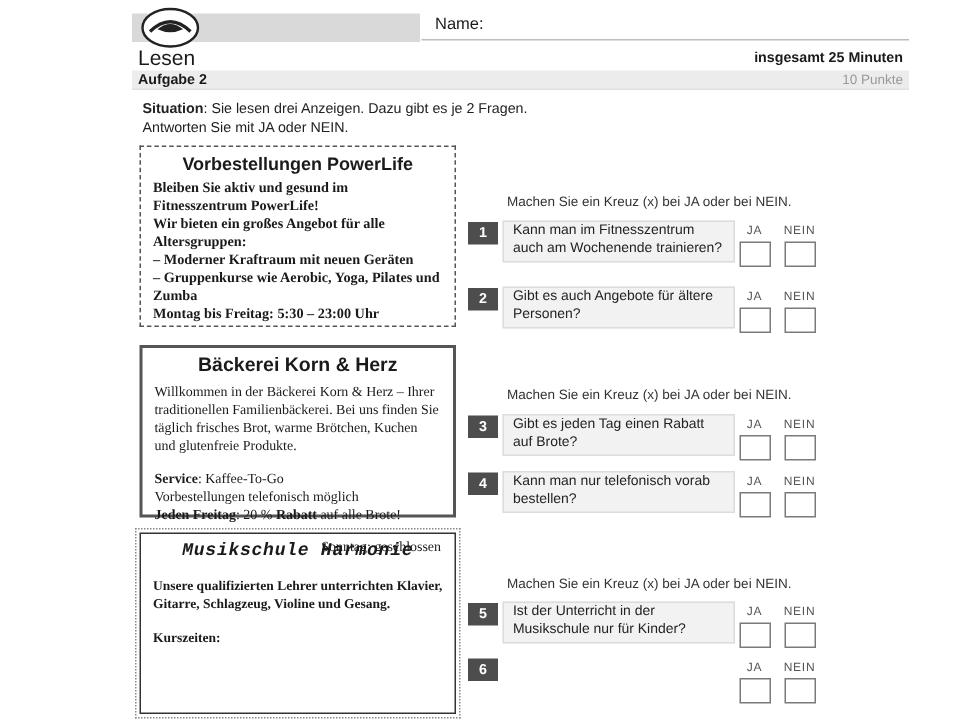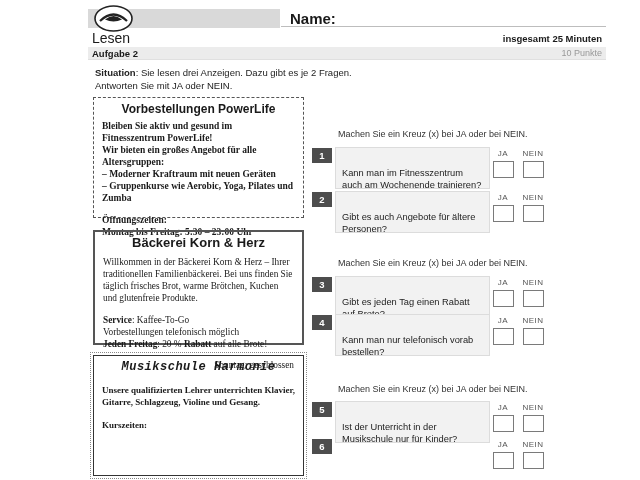--- a/index.html
+++ b/index.html
@@ -2,21 +2,21 @@
 <html><head>
 <meta charset="utf-8">
 <style>
   html,body{margin:0;padding:0;background:#fff;}
   .page{position:relative;width:640px;height:480px;background:#fff;overflow:hidden;
         font-family:"Liberation Sans",sans-serif;color:#1a1a1a;}
 
   
   .hdr-bar{position:absolute;left:88px;top:9px;width:192px;height:19px;background:#d9d9d9;}
   .eye{position:absolute;left:93px;top:4px;width:41px;height:29px;}
-  .name-label{position:absolute;left:290px;top:10px;font-size:15px;font-weight:bold;}
+  .name-label{position:absolute;left:290px;top:10px;font-size:11px;font-weight:normal;}
   .name-line{position:absolute;left:281px;top:26px;width:325px;height:1px;background:#bdbdbd;}
   .row-lesen{position:absolute;left:88px;top:28px;width:518px;height:18px;
              display:flex;justify-content:space-between;align-items:flex-end;padding:0 4px;box-sizing:border-box;}
   .row-lesen .ttl{font-size:14px;font-weight:normal;}
   .row-lesen .time{font-size:9.5px;font-weight:bold;padding-bottom:2px;}
   .row-aufgabe{position:absolute;left:88px;top:47px;width:518px;height:13px;background:#ececec;
                border-bottom:1px solid #e0e0e0;display:flex;justify-content:space-between;align-items:center;
                padding:0 4px;box-sizing:border-box;}
   .row-aufgabe .task{font-size:9.5px;font-weight:bold;}
   .row-aufgabe .pts{font-size:9px;color:#999;}
@@ -37,21 +37,21 @@
   .ad3{top:355px;height:121px;border:1px solid #333;outline:1px dotted #888;outline-offset:2px;
        font-family:"Liberation Mono",monospace;font-size:9px;font-weight:bold;line-height:12.5px;}
   .ad3 .title{text-align:center;font-size:12px;font-weight:bold;font-style:italic;letter-spacing:.5px;margin-bottom:6px;}
 
   
   .instr{position:absolute;left:338px;font-size:9px;color:#333;}
   .q{position:absolute;left:312px;width:250px;height:36px;}
   .qnum{position:absolute;left:0;top:2px;width:20px;height:15px;background:#4d4d4d;color:#fff;
         font-size:9.5px;font-weight:bold;display:flex;align-items:center;justify-content:center;}
   .qtext{position:absolute;left:23px;top:1px;width:155px;height:28px;background:#f2f2f2;
-         border:1px solid #dcdcdc;box-sizing:border-box;padding:20px 6px;font-size:9.3px;line-height:11.5px;color:#222;}
+         border:1px solid #dcdcdc;box-sizing:border-box;padding:0 6px;font-size:9.3px;line-height:11.5px;color:#222;}
   .anscol{position:absolute;top:3px;width:26px;text-align:center;}
   .anscol.ja{left:178px;}
   .anscol.nein{left:208px;}
   .anslabel{font-size:8px;letter-spacing:.5px;color:#555;}
   .cb{width:19px;height:15px;border:1.5px solid #7a7a7a;background:#fff;margin:3px auto 0;}
 </style>
 </head>
 <body>
 
 <div class="page">
@@ -80,21 +80,20 @@
     <p><b>Situation</b><span>: Sie lesen drei Anzeigen. Dazu gibt es je 2 Fragen.</span></p>
     <p>Antworten Sie mit JA oder NEIN.</p>
   </div>
 
   <div class="ad ad1">
     <div class="title">Vorbestellungen PowerLife</div>
     <p>Bleiben Sie aktiv und gesund im Fitnesszentrum PowerLife!</p>
     <p>Wir bieten ein großes Angebot für alle Altersgruppen:</p>
     <p>– Moderner Kraftraum mit neuen Geräten</p>
     <p>– Gruppenkurse wie Aerobic, Yoga, Pilates und Zumba</p>
-    <p class="gap">Öffnungszeiten:</p>
     <p>Montag bis Freitag: 5:30 – 23:00 Uhr</p>
   </div>
 
   <div class="ad ad2">
     <div class="title">Bäckerei Korn &amp; Herz</div>
     <p>Willkommen in der Bäckerei Korn &amp; Herz – Ihrer traditionellen Familienbäckerei. Bei uns finden Sie täglich frisches Brot, warme Brötchen, Kuchen und glutenfreie Produkte.</p>
     <p class="gap"><b>Service</b><span>: Kaffee-To-Go</span></p>
     <p>Vorbestellungen telefonisch möglich</p>
     <p><b>Jeden Freitag</b><span>: 20 % </span><b>Rabatt</b><span> auf alle Brote!</span></p>
     <p class="footer">Sonntag: geschlossen</p>

